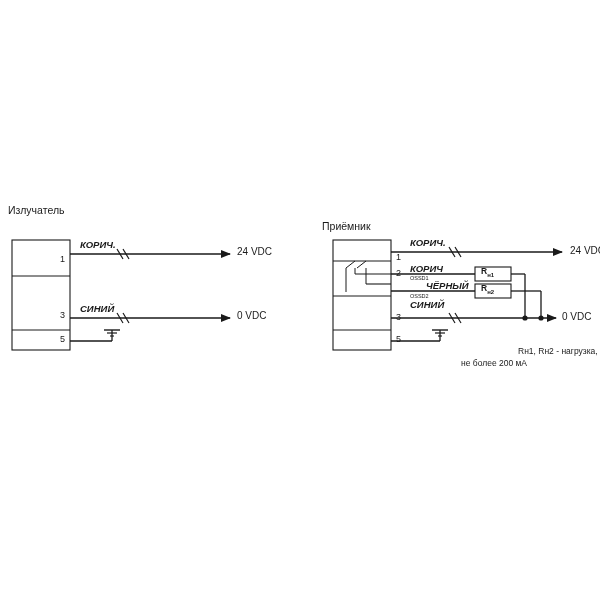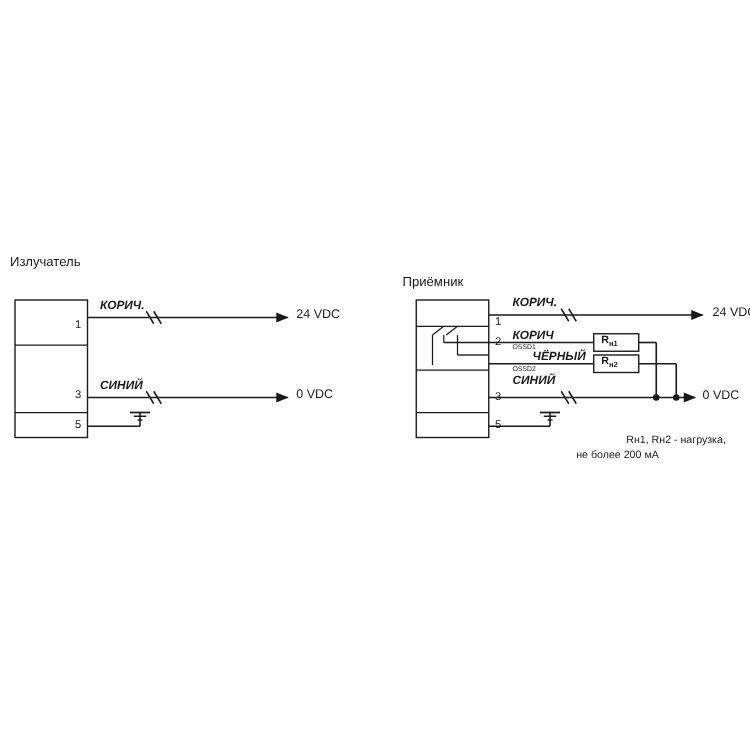--- a/index.html
+++ b/index.html
@@ -140,14 +140,14 @@
 
 <div class="lbl wirelbl" style="left:410px; top:300px;">СИНИЙ</div>
 <div class="lbl pin" style="left:396px; top:312px;">3</div>
 <div class="lbl volt" style="left:562px; top:311px;">0 VDC</div>
 
 <div class="lbl pin" style="left:396px; top:334px;">5</div>
 
 <div class="lbl res" style="left:481px; top:267px;"><span>R</span><span class="sb">н1</span></div>
 <div class="lbl res" style="left:481px; top:284px;"><span>R</span><span class="sb">н2</span></div>
 
-<div class="lbl note" style="left:461px; top:346px;padding-left:40px;">Rн1, Rн2 - нагрузка,</div>
+<div class="lbl note" style="left:478px; top:346px;padding-left:40px;">Rн1, Rн2 - нагрузка,</div>
 <div class="lbl note" style="left:461px; top:358px;">не более 200 мА</div>
 
 </body></html>

